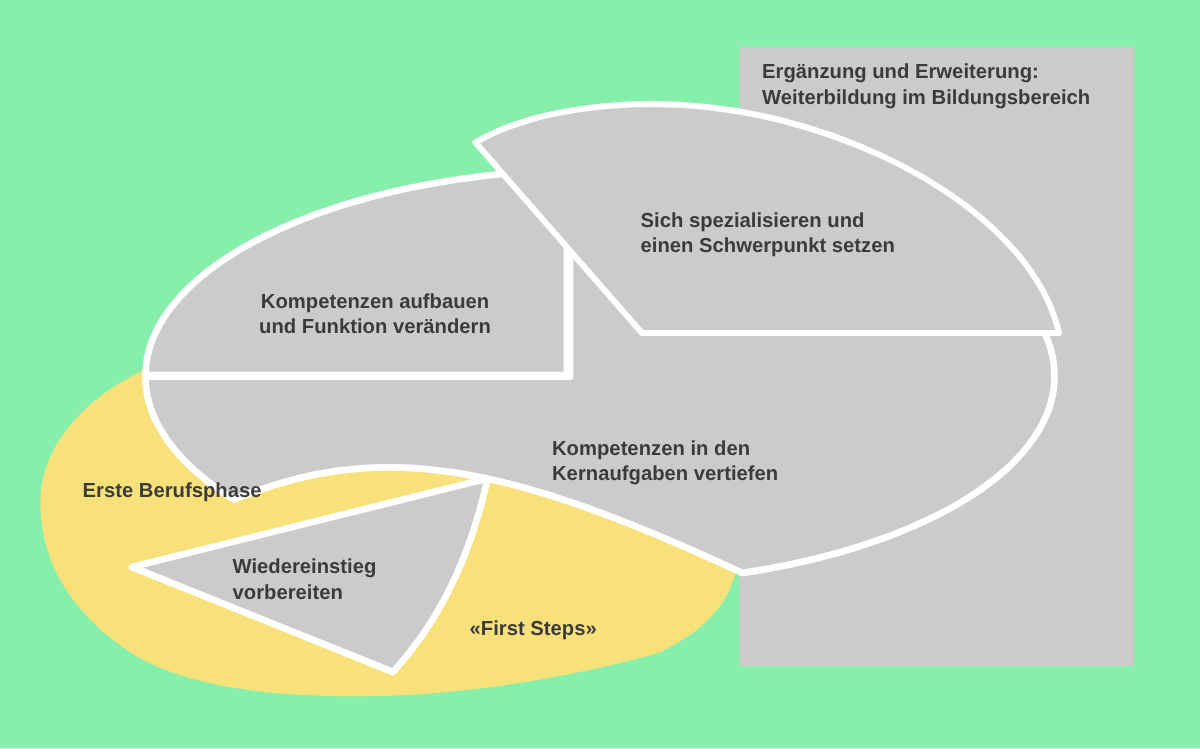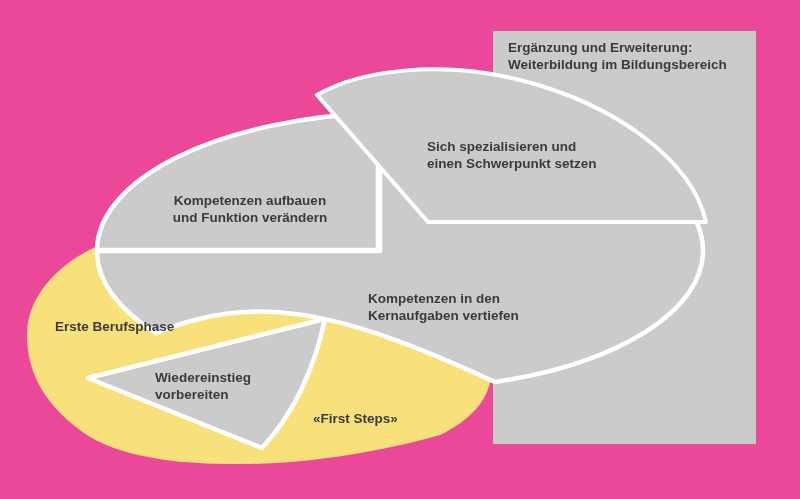--- a/index.html
+++ b/index.html
@@ -4,21 +4,21 @@
 <style>
   html, body {
     margin: 0;
     padding: 0;
     background: #ffffff;
   }
   .stage {
     position: relative;
     width: 800px;
     height: 499px;
-    background: #ec4899;
+    background: #86efac;
     overflow: hidden;
     font-family: "Liberation Sans", "DejaVu Sans", sans-serif;
   }
   svg { display: block; }
   .diagram-label {
     font-family: "Liberation Sans", "DejaVu Sans", sans-serif;
     font-weight: bold;
     font-size: 13.5px;
     fill: #3b3b3b;
   }

